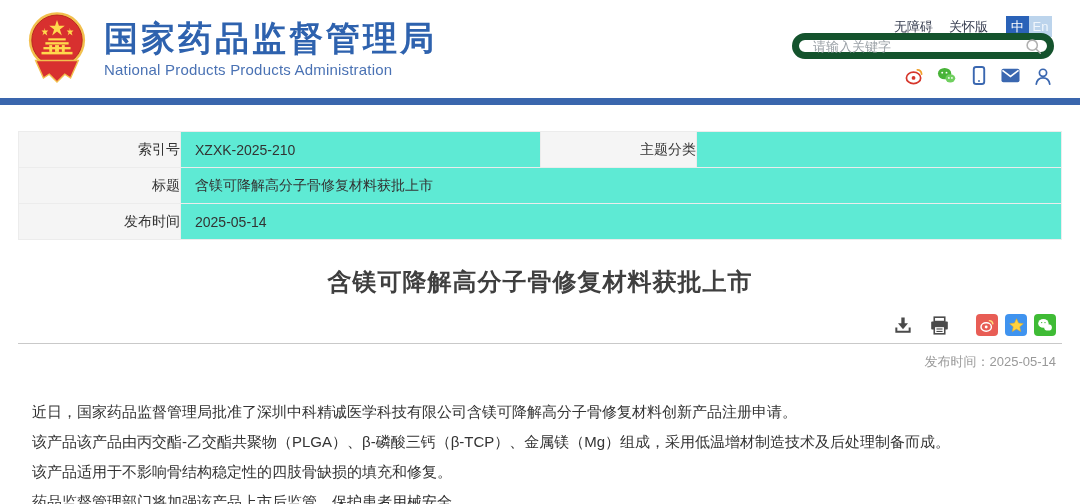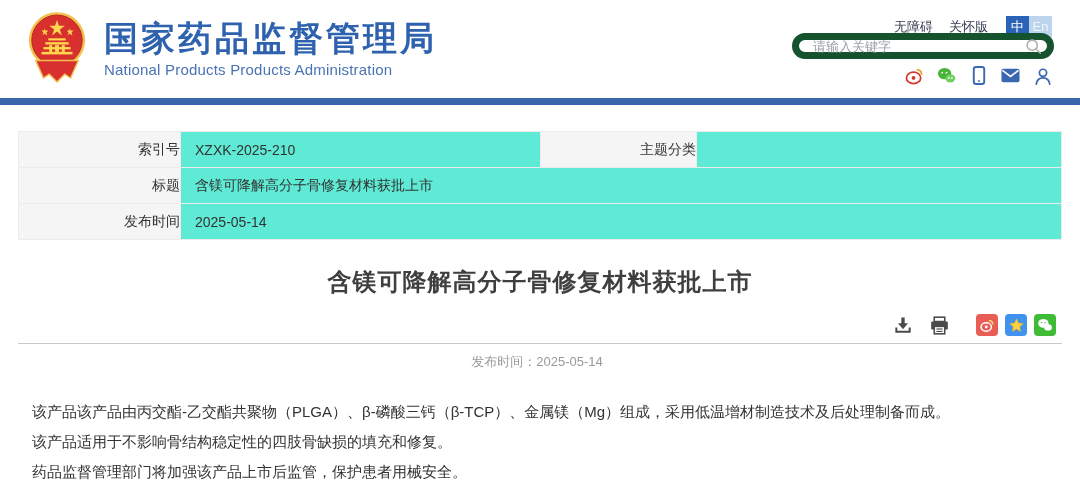--- a/index.html
+++ b/index.html
@@ -51,21 +51,21 @@
   .action-bar .aicon { cursor: pointer; display: flex; align-items: center; justify-content: center; }
   .aicon.gray { width: 22px; height: 22px; margin-left: 14px; }
   .aicon.badge { width: 22px; height: 22px; border-radius: 4px; margin-left: 7px; }
   .aicon.badge.first { margin-left: 26px; }
   .badge-weibo { background: #e85d55; }
   .badge-qzone { background: #3f93ef; }
   .badge-wechat { background: #3fbb35; }
 
   .divider { border: none; border-top: 1px solid #c9c9c9; margin-top: 7px; }
 
-  .publish-row { text-align: center; margin-top: 9px; padding-right: 6px; font-size: 13px; color: #999999; }
+  .publish-row { text-align: right; margin-top: 9px; padding-right: 6px; font-size: 13px; color: #999999; }
 
   .article-body { margin-top: 26px; padding: 0 14px; }
   .article-body p { font-size: 15px; color: #333333; line-height: 30px; }
 </style>
 </head>
 <body>
 
 <header class="site-header">
   <div class="brand">
     <svg class="emblem" viewBox="0 0 64 78">
@@ -218,18 +218,19 @@
     </span>
   </div>
 
   <hr class="divider">
 
   <div class="publish-row">
     <span>发布时间：</span><span>2025-05-14</span>
   </div>
 
   <div class="article-body">
+    <p>近日，国家药品监督管理局批准了深圳中科精诚医学科技有限公司含镁可降解高分子骨修复材料创新产品注册申请。</p>
     <p>该产品该产品由丙交酯-乙交酯共聚物（PLGA）、β-磷酸三钙（β-TCP）、金属镁（Mg）组成，采用低温增材制造技术及后处理制备而成。</p>
     <p>该产品适用于不影响骨结构稳定性的四肢骨缺损的填充和修复。</p>
     <p>药品监督管理部门将加强该产品上市后监管，保护患者用械安全。</p>
   </div>
 
 </main>
 
 </body></html>

